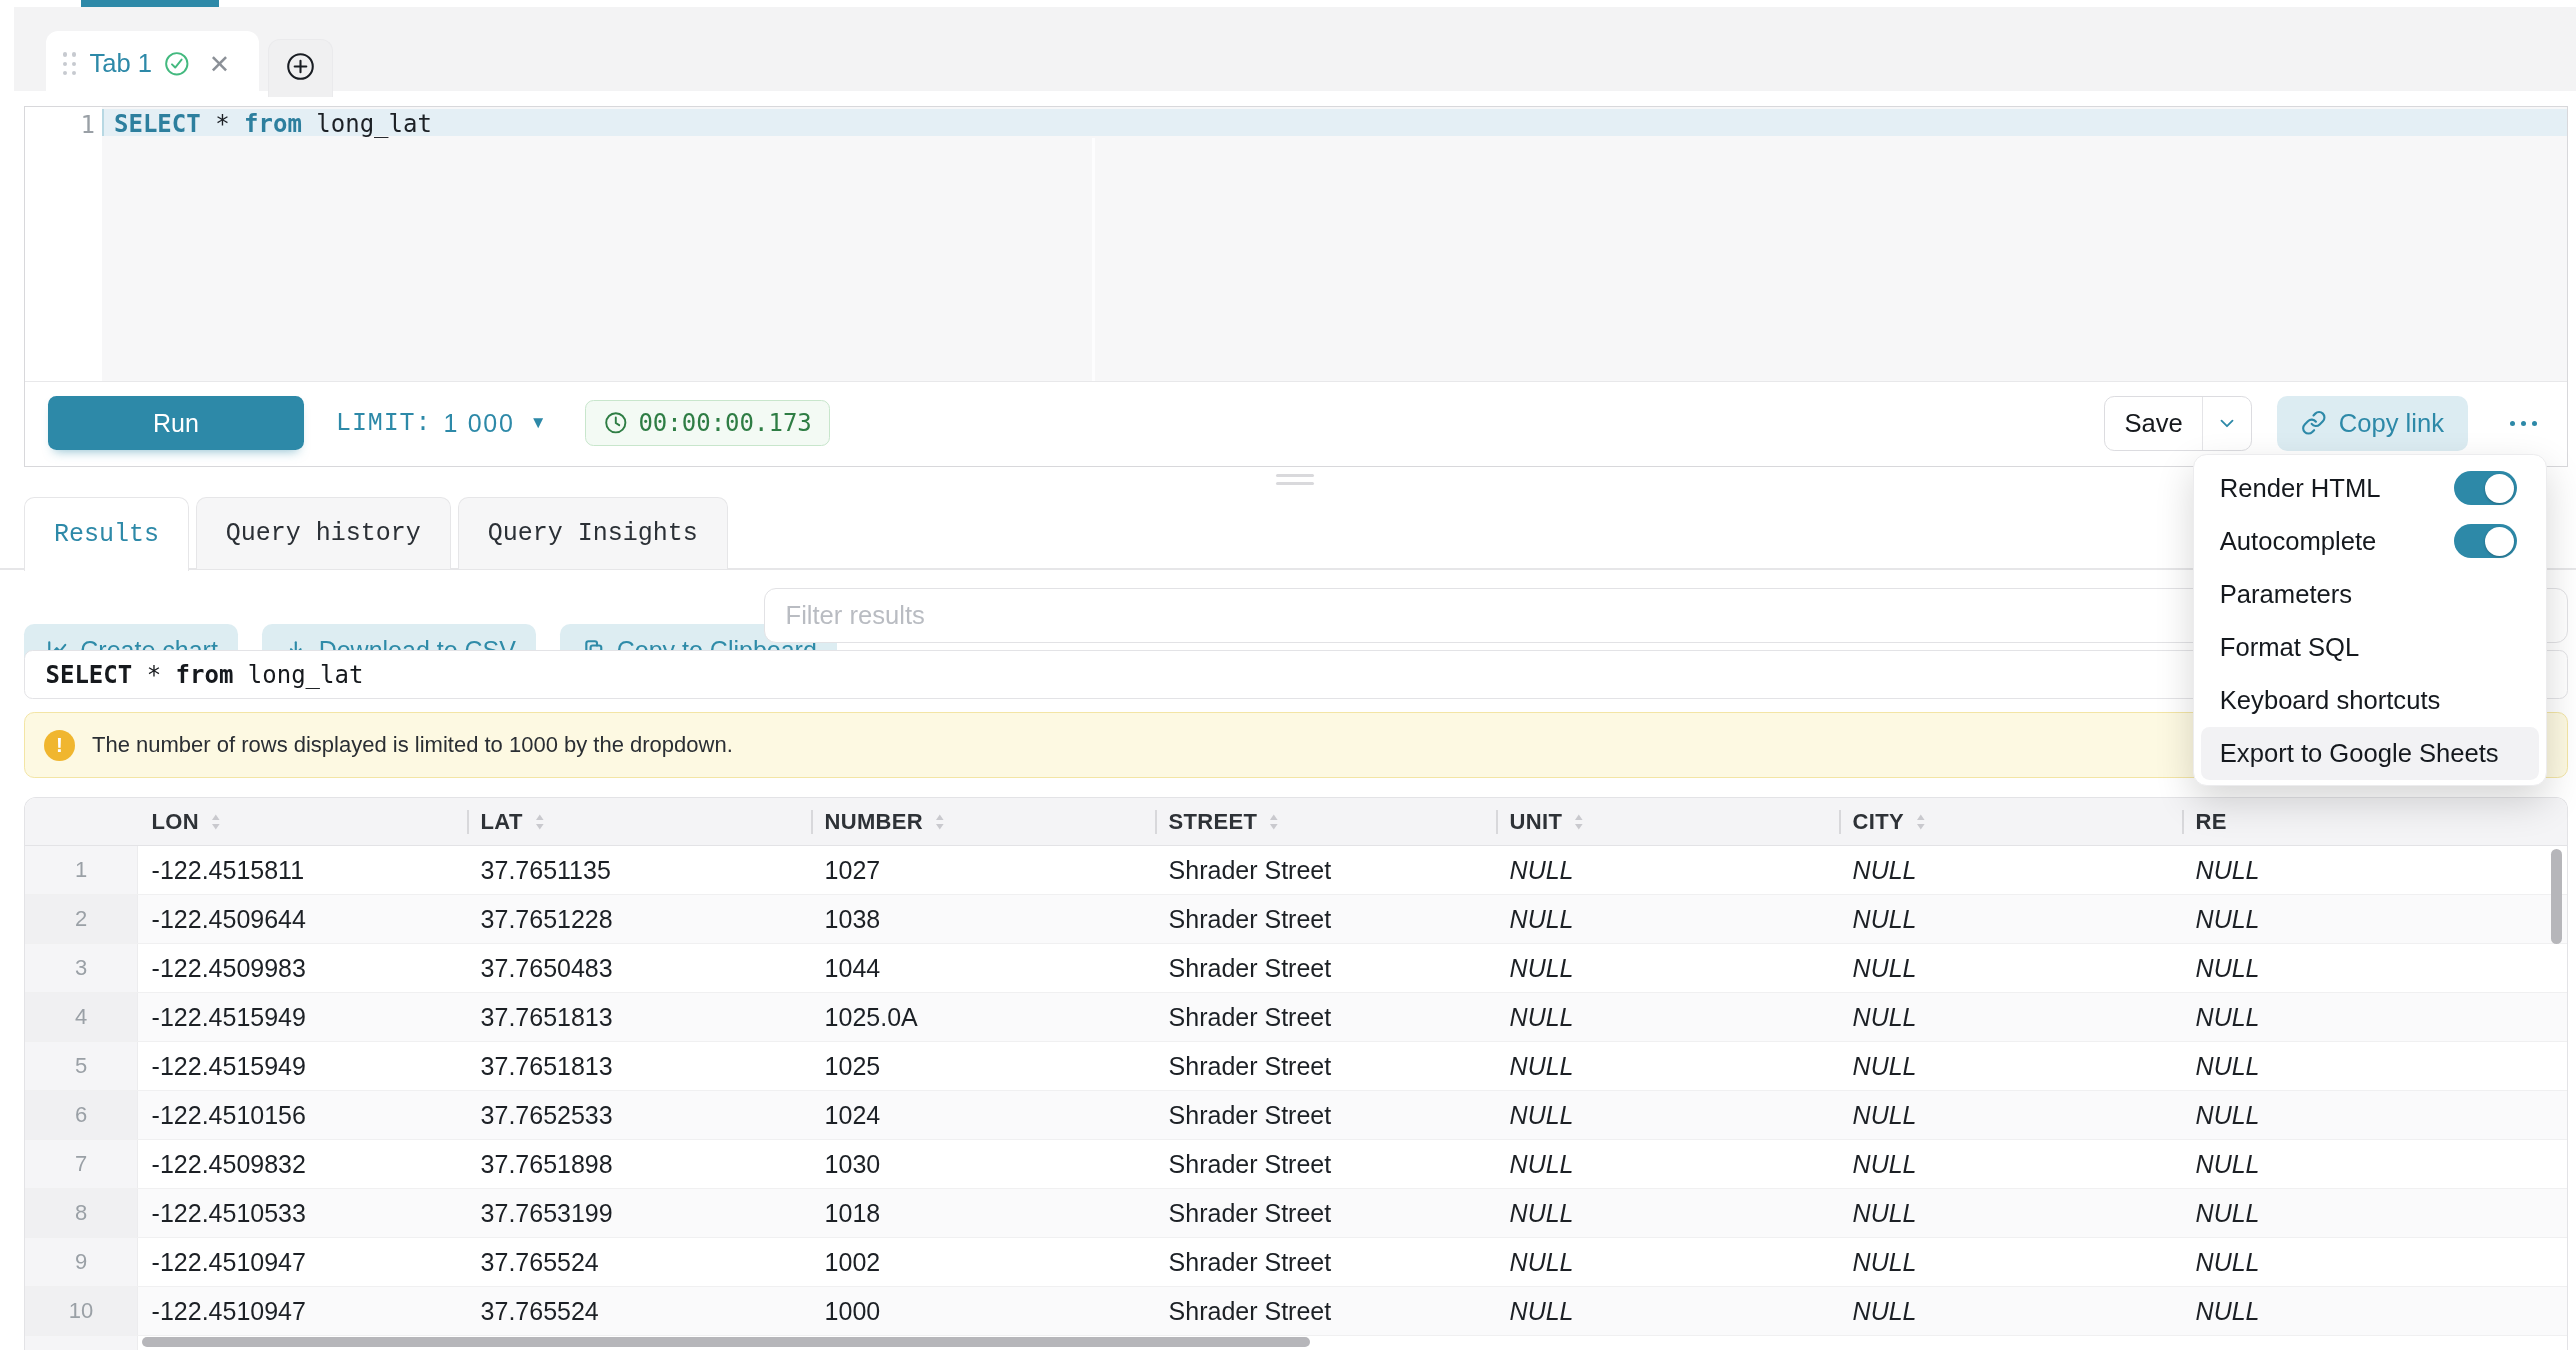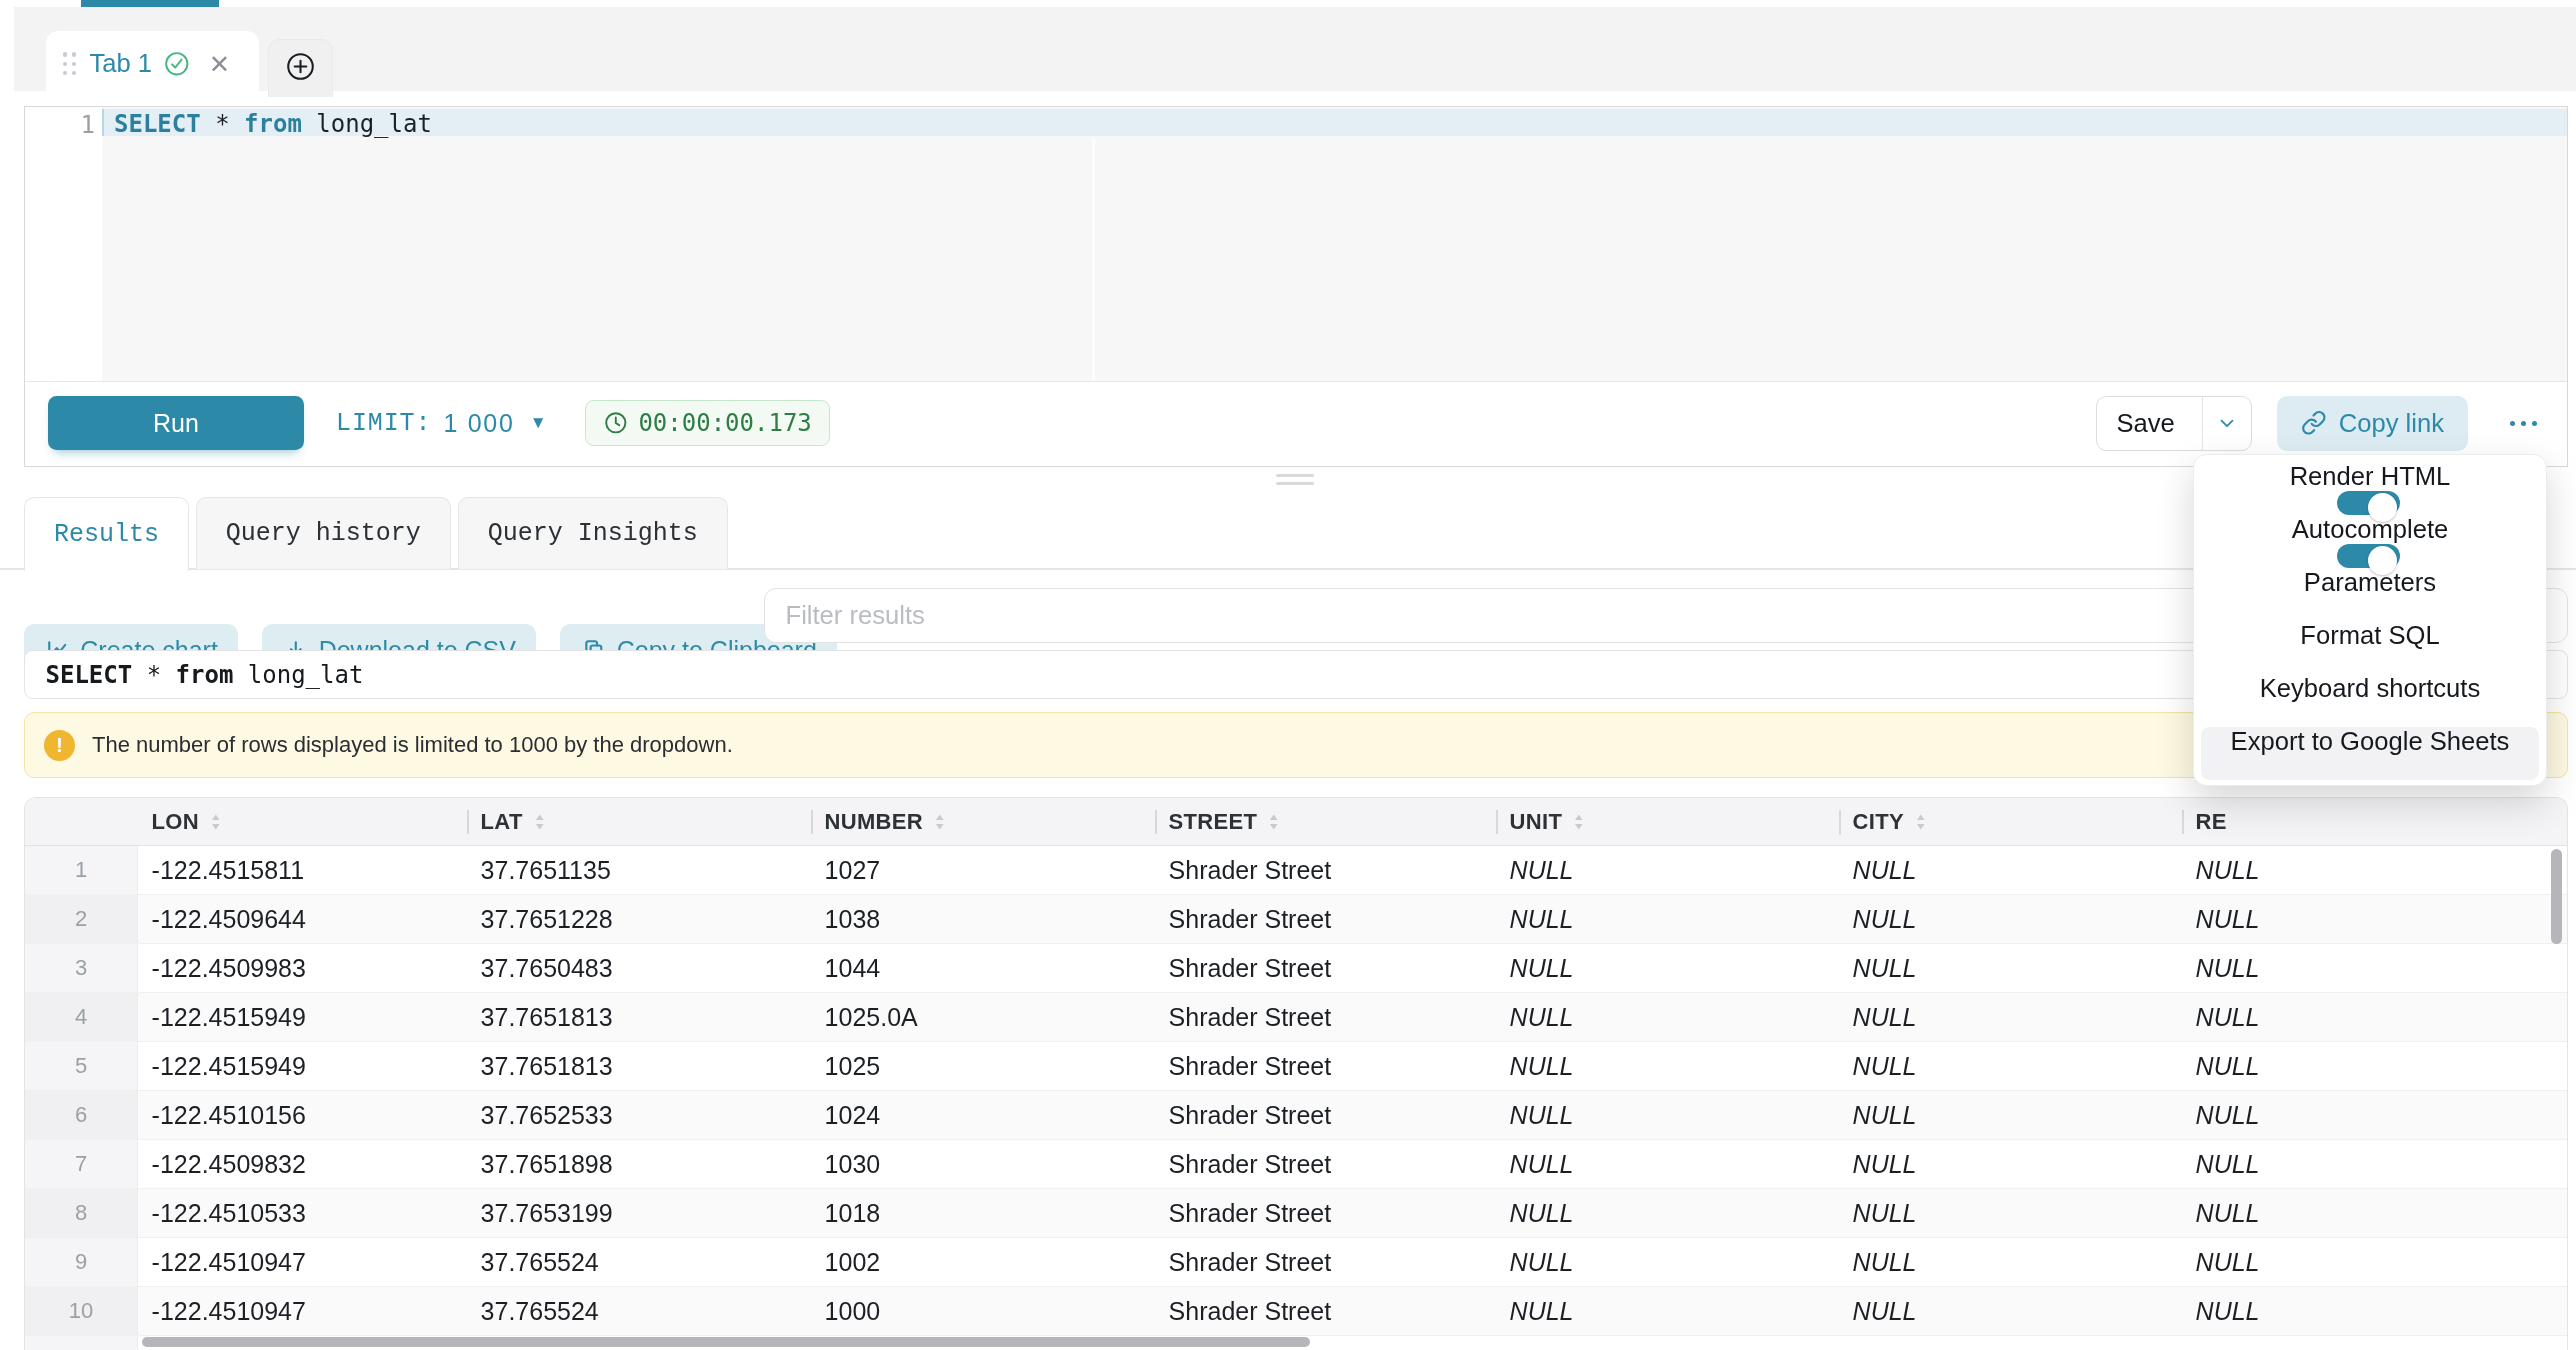--- a/index.html
+++ b/index.html
@@ -42,21 +42,21 @@
              box-shadow:0 6.8px 10.2px -6px rgba(45,137,168,.55); display:flex; align-items:center; justify-content:center; }
   .limit-group { margin-left:32px; display:flex; align-items:center; color:#2d89a8; font-size:25px; }
   .limit-group .limit-label { letter-spacing:0.9px;font-family:Liberation Mono, monospace; }
   .limit-group .limit-value { margin-left:12px; letter-spacing:1.7px; }
   .limit-caret { margin-left:15.3px; font-size:17px; }
   .timer-pill { margin-left:38px; height:46px; display:flex; align-items:center; padding:0 17px;
                 background:#f3faf4; border:1.7px solid #c8e6cc; border-radius:8.5px;
                 color:#2e7d44; font-family:"DejaVu Sans Mono", monospace; font-size:24px; }
   .timer-pill svg { margin-right:10.2px; }
   .right-cluster { position:absolute; right:19px; top:13.6px; display:flex; align-items:center; }
-  .save-split { display:flex; height:55px; background:#ffffff; border:1.7px solid #dcdce0; border-radius:10.2px; overflow:hidden;gap:8px; }
+  .save-split { display:flex; height:55px; background:#ffffff; border:1.7px solid #dcdce0; border-radius:10.2px; overflow:hidden; }
   .save-main { width:97px; display:flex; align-items:center; justify-content:center;
                font-size:25.6px; color:#16191d; }
   .save-caret { width:49px; display:flex; align-items:center; justify-content:center; border-left:1.7px solid #e4e4e7; }
   .copylink-btn { margin-left:25px; height:55px; padding:0 24px; background:#dcecf2; border-radius:10.2px;
                   display:flex; align-items:center; color:#2d89a8; font-size:25.6px; }
   .copylink-btn svg { margin-right:12px; }
   .dots-btn { margin-left:31px; width:49px; height:43px; display:flex; align-items:center; justify-content:center; gap:6px; }
   .dots-btn i { width:5.1px; height:5.1px; border-radius:50%; background:#2d89a8; }
 
   
@@ -110,21 +110,21 @@
                   font-size:22px; border-right:1.7px solid #ececee; }
   .trow:nth-child(even) .cell { background:#fafafb; }
   .trow:nth-child(even) .rownum { background:#f0f0f2; }
   .vscroll { position:absolute; right:5.1px; top:51px; width:11px; height:95px; background:#b6b6ba; border-radius:6px; }
   .hscroll { position:absolute; left:117px; bottom:2.6px; width:1168px; height:10.2px; background:#b6b6ba; border-radius:5.1px; }
 
   
   .menu { left:2193px; top:454px; width:354px; height:332px; background:#ffffff; border:0.9px solid #ececee;
           border-radius:13.6px; box-shadow:0 15.3px 38px rgba(0,0,0,.16); z-index:50; padding-top:6.8px; }
   .menu-item { height:53px; margin:0 6.8px; padding:0 19px; display:flex; align-items:center;
-               font-size:25.6px; color:#15191e; border-radius:8.5px;flex-direction:column; }
+               font-size:25.6px; color:#15191e; border-radius:8.5px; }
   .menu-item.highlight { background:#f2f2f4; }
   .menu-item .grow { flex:1; }
   .toggle { width:63px; height:34px; border-radius:17px; background:#2d89a8; position:relative; margin-right:3.4px; }
   .toggle .knob { position:absolute; right:2.6px; top:2.6px; width:29px; height:29px; border-radius:50%;
                   background:#ffffff; box-shadow:0 0.9px 2.6px rgba(0,0,0,.25); }
 </style>
 </head>
 <body>
 
 <div class="abs top-accent"></div>

